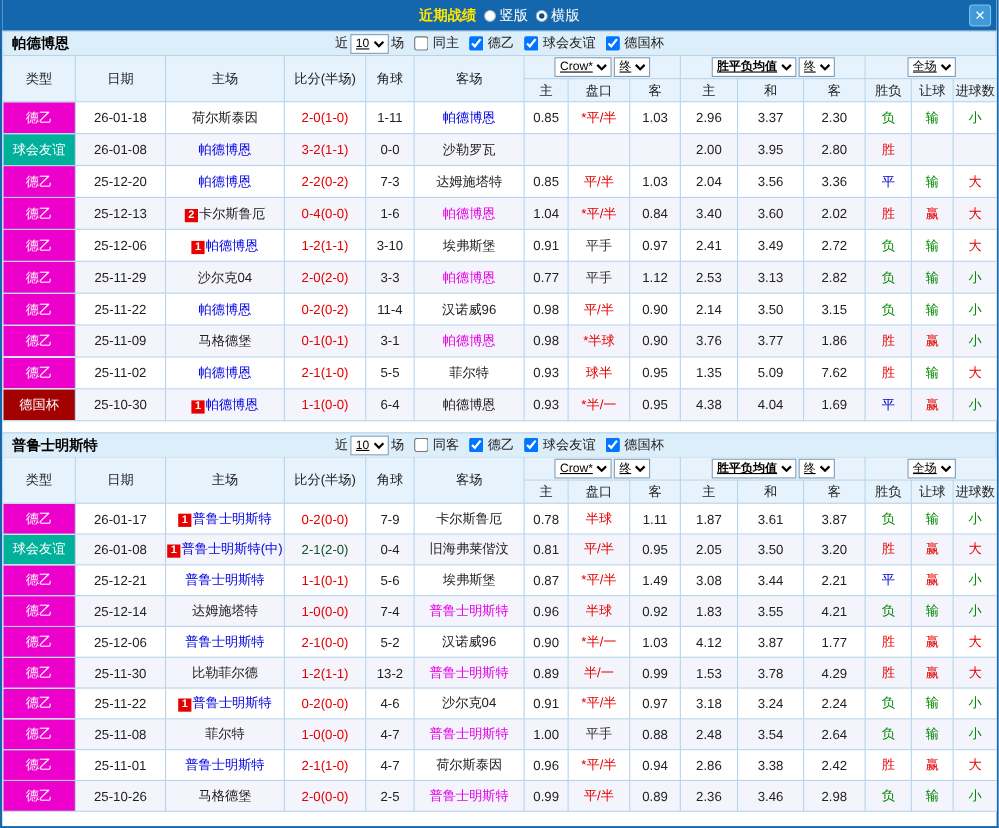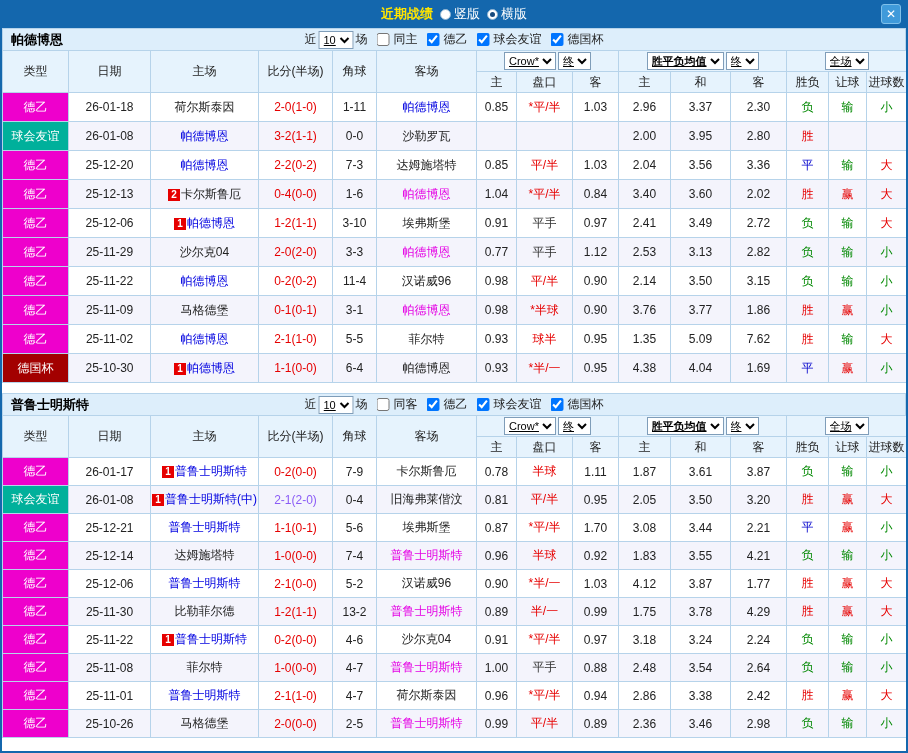--- a/index.html
+++ b/index.html
@@ -384,21 +384,21 @@
               <td>3.61</td>
               <td>3.87</td>
               <td style="color: rgb(0, 136, 0);">负</td>
               <td style="color: rgb(0, 136, 0);">输</td>
               <td style="color: rgb(0, 136, 0);">小</td>
             </tr>
             <tr class="alt">
               <td class="type-cell" style="background: rgb(0, 176, 155);">球会友谊</td>
               <td>26-01-08</td>
               <td><span class="badge">1</span><span style="color: rgb(0, 0, 224);">普鲁士明斯特(中)</span></td>
-              <td style="color: #8b5cf6; margin-left: 32px;">2-1(2-0)</td>
+              <td style="color: #14532d; margin-left: 32px;">2-1(2-0)</td>
               <td>0-4</td>
               <td><span style="color: rgb(34, 34, 34);">旧海弗莱偕汶</span></td>
               <td>0.81</td>
               <td style="color: rgb(230, 0, 0);">平/半</td>
               <td>0.95</td>
               <td>2.05</td>
               <td>3.50</td>
               <td>3.20</td>
               <td style="color: rgb(230, 0, 0);">胜</td>
               <td style="color: rgb(230, 0, 0);">赢</td>
@@ -406,21 +406,21 @@
             </tr>
             <tr>
               <td class="type-cell" style="background: rgb(238, 0, 204);">德乙</td>
               <td>25-12-21</td>
               <td><span style="color: rgb(0, 0, 224);">普鲁士明斯特</span></td>
               <td style="color: rgb(230, 0, 0);">1-1(0-1)</td>
               <td>5-6</td>
               <td><span style="color: rgb(34, 34, 34);">埃弗斯堡</span></td>
               <td>0.87</td>
               <td style="color: rgb(230, 0, 0);">*平/半</td>
-              <td>1.70</td>
+              <td>1.49</td>
               <td>3.08</td>
               <td>3.44</td>
               <td>2.21</td>
               <td style="color: rgb(0, 0, 204);">平</td>
               <td style="color: rgb(230, 0, 0);">赢</td>
               <td style="color: rgb(0, 136, 0);">小</td>
             </tr>
             <tr class="alt">
               <td class="type-cell" style="background: rgb(238, 0, 204);">德乙</td>
               <td>25-12-14</td>
@@ -458,21 +458,21 @@
             <tr class="alt">
               <td class="type-cell" style="background: rgb(238, 0, 204);">德乙</td>
               <td>25-11-30</td>
               <td><span style="color: rgb(34, 34, 34);">比勒菲尔德</span></td>
               <td style="color: rgb(230, 0, 0);">1-2(1-1)</td>
               <td>13-2</td>
               <td><span style="color: rgb(228, 0, 228);">普鲁士明斯特</span></td>
               <td>0.89</td>
               <td style="color: rgb(230, 0, 0);">半/一</td>
               <td>0.99</td>
-              <td>1.75</td>
+              <td>1.53</td>
               <td>3.78</td>
               <td>4.29</td>
               <td style="color: rgb(230, 0, 0);">胜</td>
               <td style="color: rgb(230, 0, 0);">赢</td>
               <td style="color: rgb(230, 0, 0);">大</td>
             </tr>
             <tr>
               <td class="type-cell" style="background: rgb(238, 0, 204);">德乙</td>
               <td>25-11-22</td>
               <td><span class="badge">1</span><span style="color: rgb(0, 0, 224);">普鲁士明斯特</span></td>

